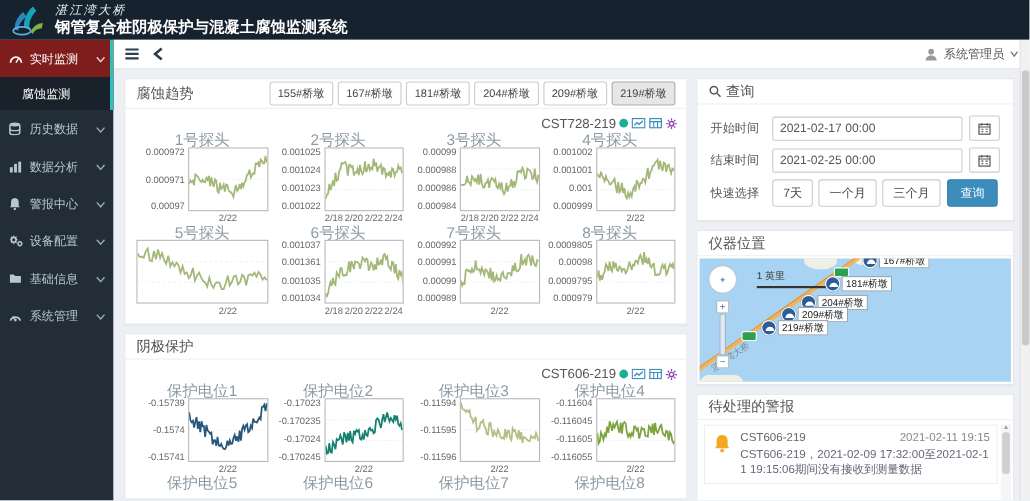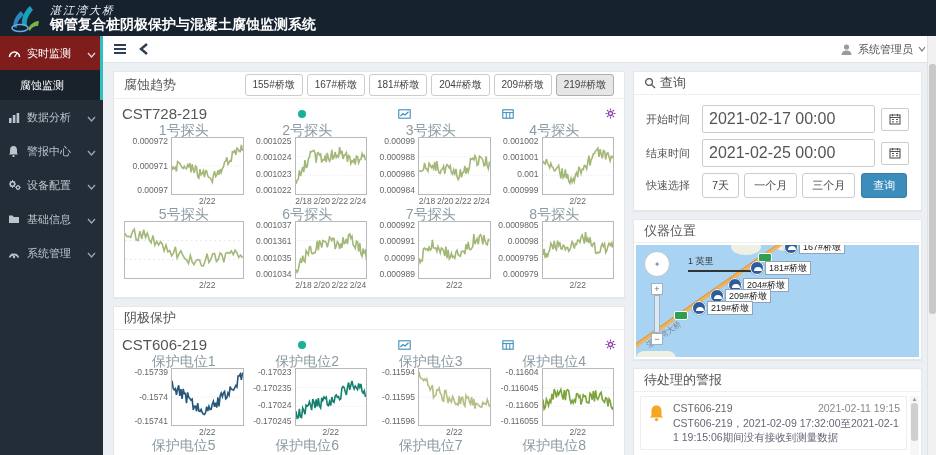--- a/index.html
+++ b/index.html
@@ -38,38 +38,38 @@
   .card-hd { display:flex; align-items:center; padding:2px 10px; border-bottom:1px solid #f0f0f0; }
   .card-title { color:#555; font-size:13px; }
   .card-bd { padding:4px 8px 6px 8px; }
 
   
   .pier-btns { margin-left:auto; display:flex; gap:4px; }
   .pier-btn { font-size:10px; color:#444; background:#fff; border:1px solid #ccc; border-radius:3px; padding:3px 7px; cursor:pointer; white-space:nowrap; }
   .pier-btn.active { background:#e6e6e6; border-color:#adadad; }
 
   
-  .device-row { text-align:center; font-size:15px; color:#555; padding:2px 0 1px 0; display:flex; justify-content:space-between; align-items:center; gap:3px; }
+  .device-row { text-align:center; font-size:12px; color:#555; padding:2px 0 1px 0; display:flex; justify-content:flex-end; align-items:center; gap:3px; }
   .dot { width:8px; height:8px; border-radius:50%; background:#18b198; display:inline-block; }
   .mini-ico { display:inline-flex; cursor:pointer; }
   .chart-grid { display:flex; flex-wrap:wrap; }
   .chart-cell { width:25%; padding:1px 2px; }
   .mini-title { text-align:center; font-size:14px; color:#8b9aa3; height:13px; line-height:13px; }
   .mini-body { display:flex; }
   .mini-y { width:47px; flex:0 0 47px; display:flex; flex-direction:column; justify-content:space-between; align-items:flex-end; padding-right:3px; font-size:8.5px; color:#666; line-height:9px; }
   .mini-plot { flex:1; border:1px solid #b9b9b9; background:#fff; position:relative; height:58px; }
   .mini-plot svg { display:block; width:100%; height:100%; }
   .mini-x { display:flex; font-size:8.5px; color:#666; height:11px; align-items:center; margin-left:47px; }
   .mini-x.single { justify-content:center; }
   .mini-x.multi { justify-content:space-around; }
 
   
   .q-row { display:flex; align-items:center; margin:6px 4px; gap:6px; }
   .q-lbl { width:50px; flex:0 0 50px; font-size:11px; color:#555; }
-  .q-input { flex:1; border:1px solid #ccc; border-radius:2px; font-size:16px; color:#555; padding:4px 6px; font-family:"Liberation Sans",sans-serif; min-width:0; }
+  .q-input { flex:1; border:1px solid #ccc; border-radius:2px; font-size:11px; color:#555; padding:4px 6px; font-family:"Liberation Sans",sans-serif; min-width:0; }
   .cal-btn { width:28px; height:23px; border:1px solid #ccc; background:#fff; border-radius:2px; display:flex; align-items:center; justify-content:center; cursor:pointer; color:#555; }
   .quick-btn { font-size:11px; color:#444; border:1px solid #ccc; background:#fff; border-radius:3px; padding:4px 9px; cursor:pointer; white-space:nowrap; }
   .search-btn { font-size:11px; color:#fff; border:1px solid #367fa9; background:#3c8dbc; border-radius:3px; padding:4px 11px; cursor:pointer; }
 
   
   .map { height:112px; margin:2px; background:#a9d3f2; position:relative; overflow:hidden; }
   .land { position:absolute; background:#eef0e6; border-radius:50%; }
   .bridge-line { position:absolute; height:4px; background:#f2b35c; border-top:1px solid #d89a43; transform-origin:left center; }
   .map-compass { position:absolute; left:8px; top:6px; width:26px; height:26px; background:#fff; border:1px solid #b9c6d2; border-radius:50%; display:flex; align-items:center; justify-content:center; color:#7d93ad; font-size:8px; }
   .map-zoom { position:absolute; left:15px; top:38px; width:12px; display:flex; flex-direction:column; align-items:center; }
@@ -127,20 +127,33 @@
               <path d="M6.5 9 L9 5" stroke="currentColor" stroke-width="1.3"></path>
             </svg>
           </span>
           <span class="s-lbl">实时监测</span>
           <span class="s-chev"><svg width="9" height="6" viewBox="0 0 9 6">
               <path d="M1 1 L4.5 5 L8 1" stroke="currentColor" stroke-width="1.3" fill="none"></path>
             </svg></span>
         </div>
         <div class="side-sub">
           <span>腐蚀监测</span>
+        </div>
+        <div class="side-item">
+          <span class="s-ico">
+            <svg width="11" height="12" viewBox="0 0 11 12">
+              <ellipse cx="5.5" cy="2.2" rx="4.5" ry="1.8" fill="currentColor"></ellipse>
+              <path d="M1 2.2v7.4c0 1 2 1.9 4.5 1.9s4.5-.9 4.5-1.9V2.2" fill="none" stroke="currentColor" stroke-width="1.4"></path>
+              <path d="M1 6c0 1 2 1.8 4.5 1.8S10 7 10 6" fill="none" stroke="currentColor" stroke-width="1.2"></path>
+            </svg>
+          </span>
+          <span class="s-lbl">历史数据</span>
+          <span class="s-chev"><svg width="9" height="6" viewBox="0 0 9 6">
+              <path d="M1 1 L4.5 5 L8 1" stroke="currentColor" stroke-width="1.3" fill="none"></path>
+            </svg></span>
         </div>
         <div class="side-item">
           <span class="s-ico">
             <svg width="12" height="11" viewBox="0 0 12 11">
               <rect x="1" y="6" width="2.6" height="5" fill="currentColor"></rect>
               <rect x="4.8" y="3" width="2.6" height="8" fill="currentColor"></rect>
               <rect x="8.6" y="1" width="2.6" height="10" fill="currentColor"></rect>
             </svg>
           </span>
           <span class="s-lbl">数据分析</span>

